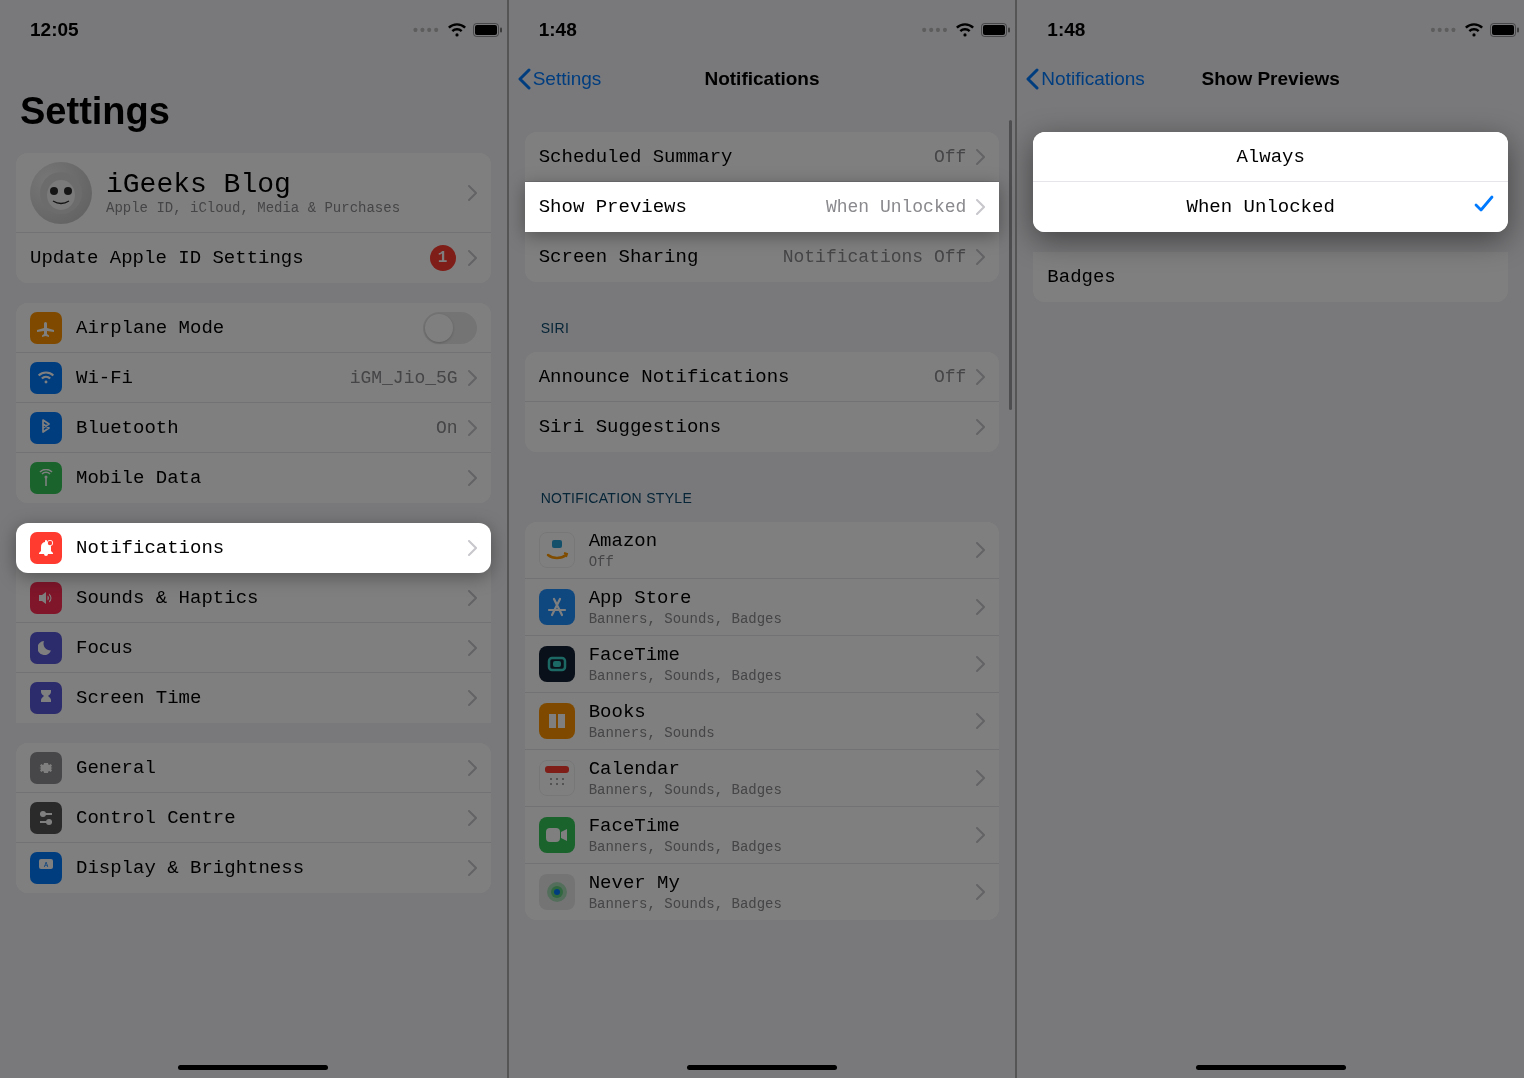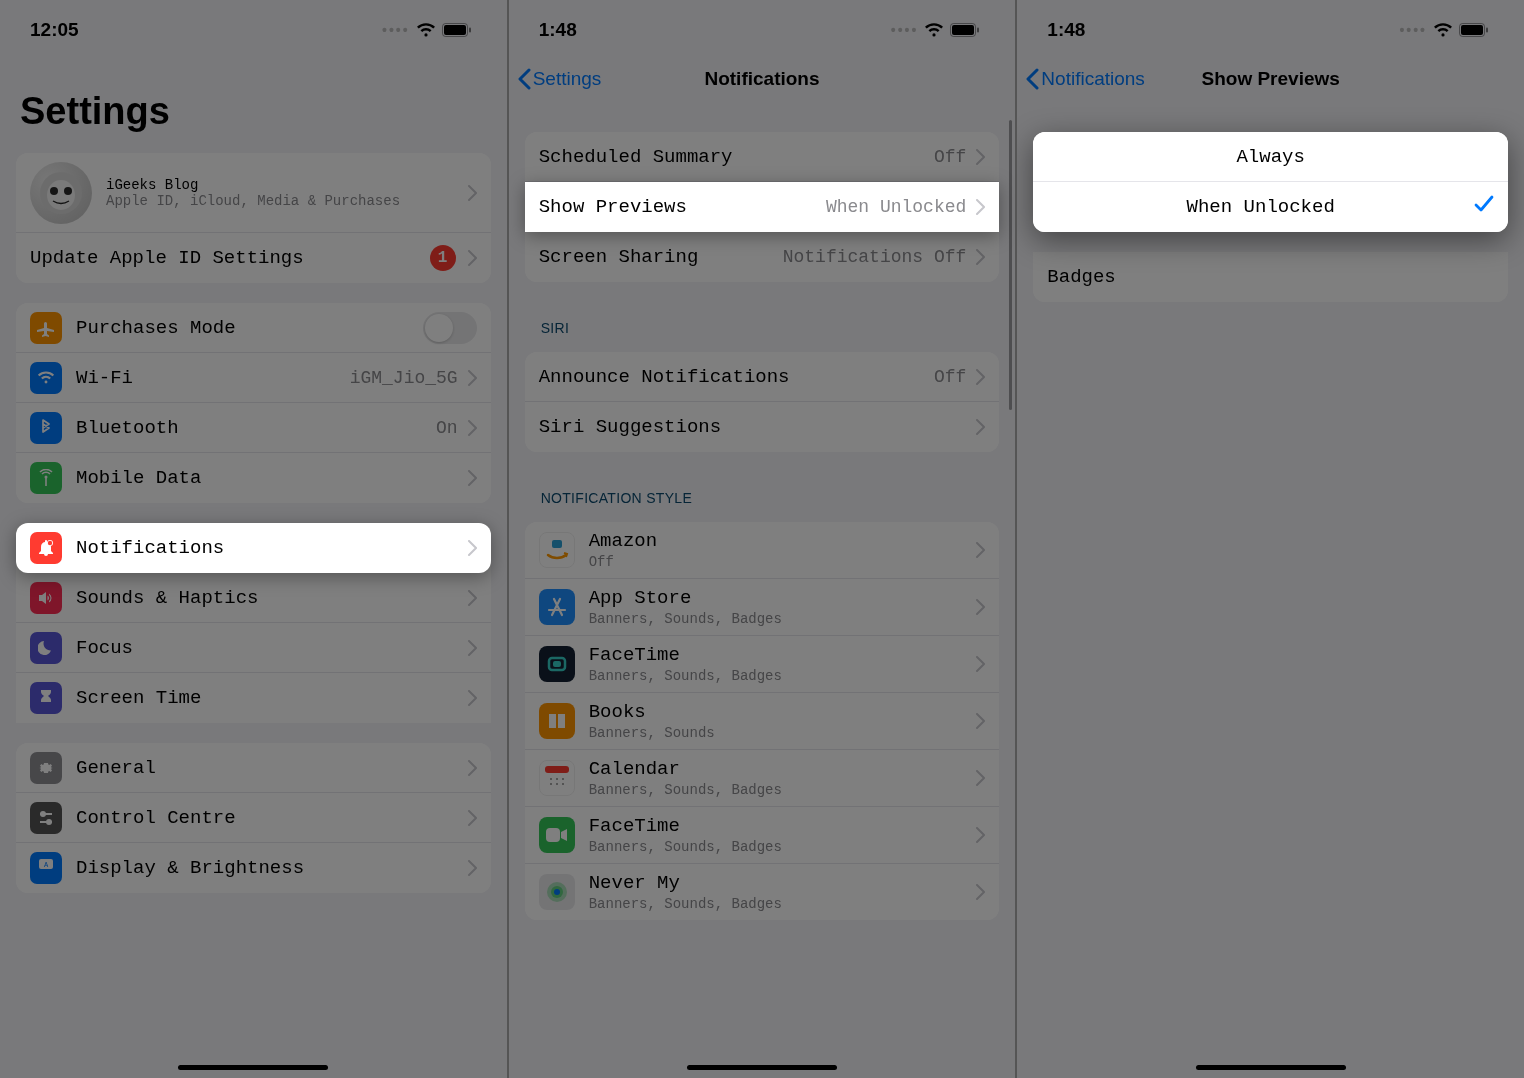--- a/index.html
+++ b/index.html
@@ -23,21 +23,21 @@
     position: absolute;
     inset: 0;
     background: rgba(0,0,0,0.5);
     pointer-events: none;
     z-index: 50;
   }
   .status-bar {
     display: flex;
     align-items: center;
     justify-content: space-between;
-    padding: 10px 35px 0 30px;
+    padding: 10px 4px 0 30px;
     height: 50px;
     font-size: 19px;
     font-weight: 600;
     color: #000;
   }
   .status-right { display:flex; align-items:center; gap:6px; }
   .dots { color:#bbb; letter-spacing:2px; font-size:14px; font-weight:900;}
   .wifi-icon, .battery-icon { display:inline-block; }
   .wifi-icon svg, .battery-icon svg { display:block; }
 
@@ -99,21 +99,21 @@
   }
   .badge {
     background:#ff3b30; color:#fff; border-radius:50%; width:26px; height:26px;
     display:flex; align-items:center; justify-content:center; font-size:16px; font-weight:600; margin-right:6px;
   }
   .avatar {
     width:62px; height:62px; border-radius:50%; background:radial-gradient(circle at 30% 30%, #eee, #bdbdbd);
     margin-right:14px; display:flex; align-items:center; justify-content:center; font-size:32px;
   }
   .profile-row { min-height:80px; }
-  .profile-row .name { font-size:14px; }
+  .profile-row .name { font-size:28px; }
   .profile-row .sub { font-size:14px; color:#8a8a8e; }
 
   .nav-bar {
     display:flex; align-items:center; height:46px; padding:0 8px; position:relative; margin-top:6px;
   }
   .nav-back { display:flex; align-items:center; color:#007aff; font-size:19px; gap:2px;}
   .nav-title {
     position:absolute; left:0; right:0; text-align:center; font-size:19px; font-weight:600;
     pointer-events:none;
   }
@@ -211,21 +211,21 @@
     </div>
   </div>
 
   <div class="group">
     <div class="row">
       <div class="icon-box bg-orange">
           <svg width="18" height="18" viewBox="0 0 18 18" fill="#fff">
             <path d="M17 11l-7-2V4.5a1.5 1.5 0 10-3 0V9l-7 2v2l7-1v3l-2 1.5V18l3.5-1L12 18v-1.5L10 15v-3l7 1z"></path>
           </svg>
         </div>
-      <span class="label">Purchases Mode</span>
+      <span class="label">Airplane Mode</span>
       <div class="toggle"></div>
     </div>
     <div class="row">
       <div class="icon-box bg-blue">
           <svg width="18" height="14" viewBox="0 0 20 15" fill="#fff">
             <path d="M10 13.5a1.6 1.6 0 100-3.2 1.6 1.6 0 000 3.2zM4.5 7.3a8 8 0 0111 0l-1.7 1.7a5.6 5.6 0 00-7.6 0L4.5 7.3zM1 3.8a13 13 0 0118 0l-1.7 1.7a10.6 10.6 0 00-14.6 0L1 3.8z"></path>
           </svg>
         </div>
       <span class="label">Wi-Fi</span>
       <span class="detail">iGM_Jio_5G</span>

